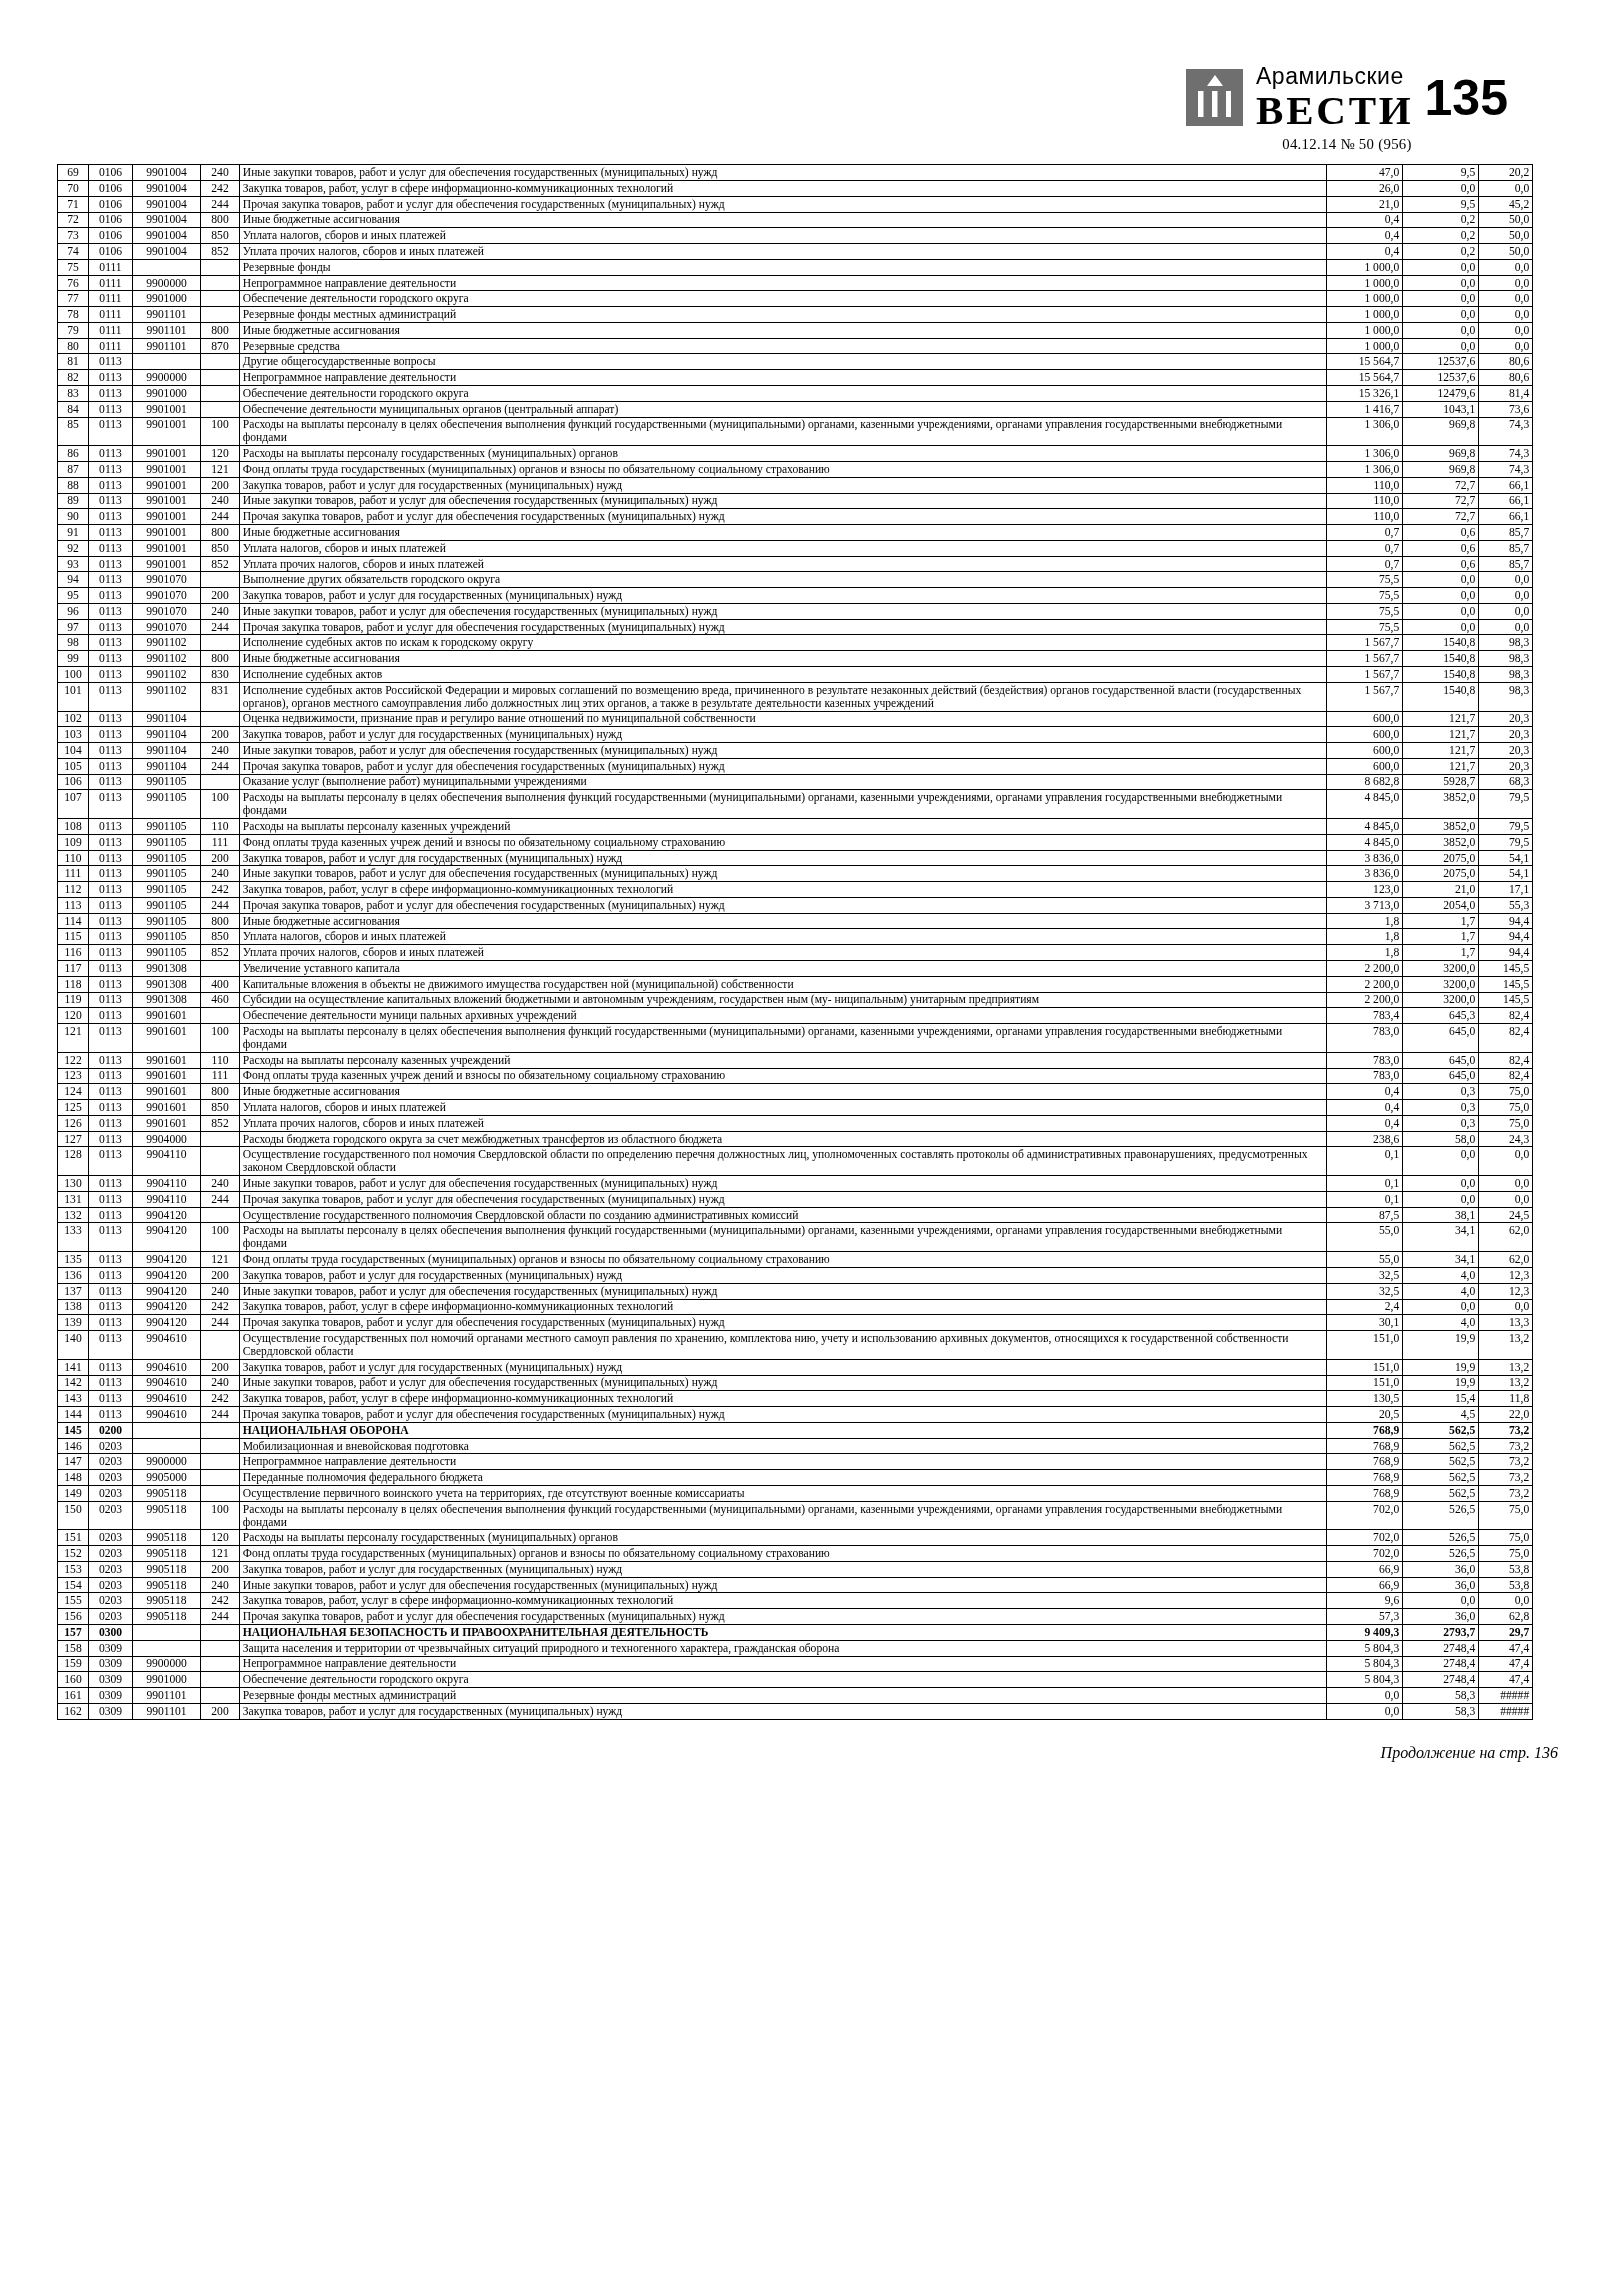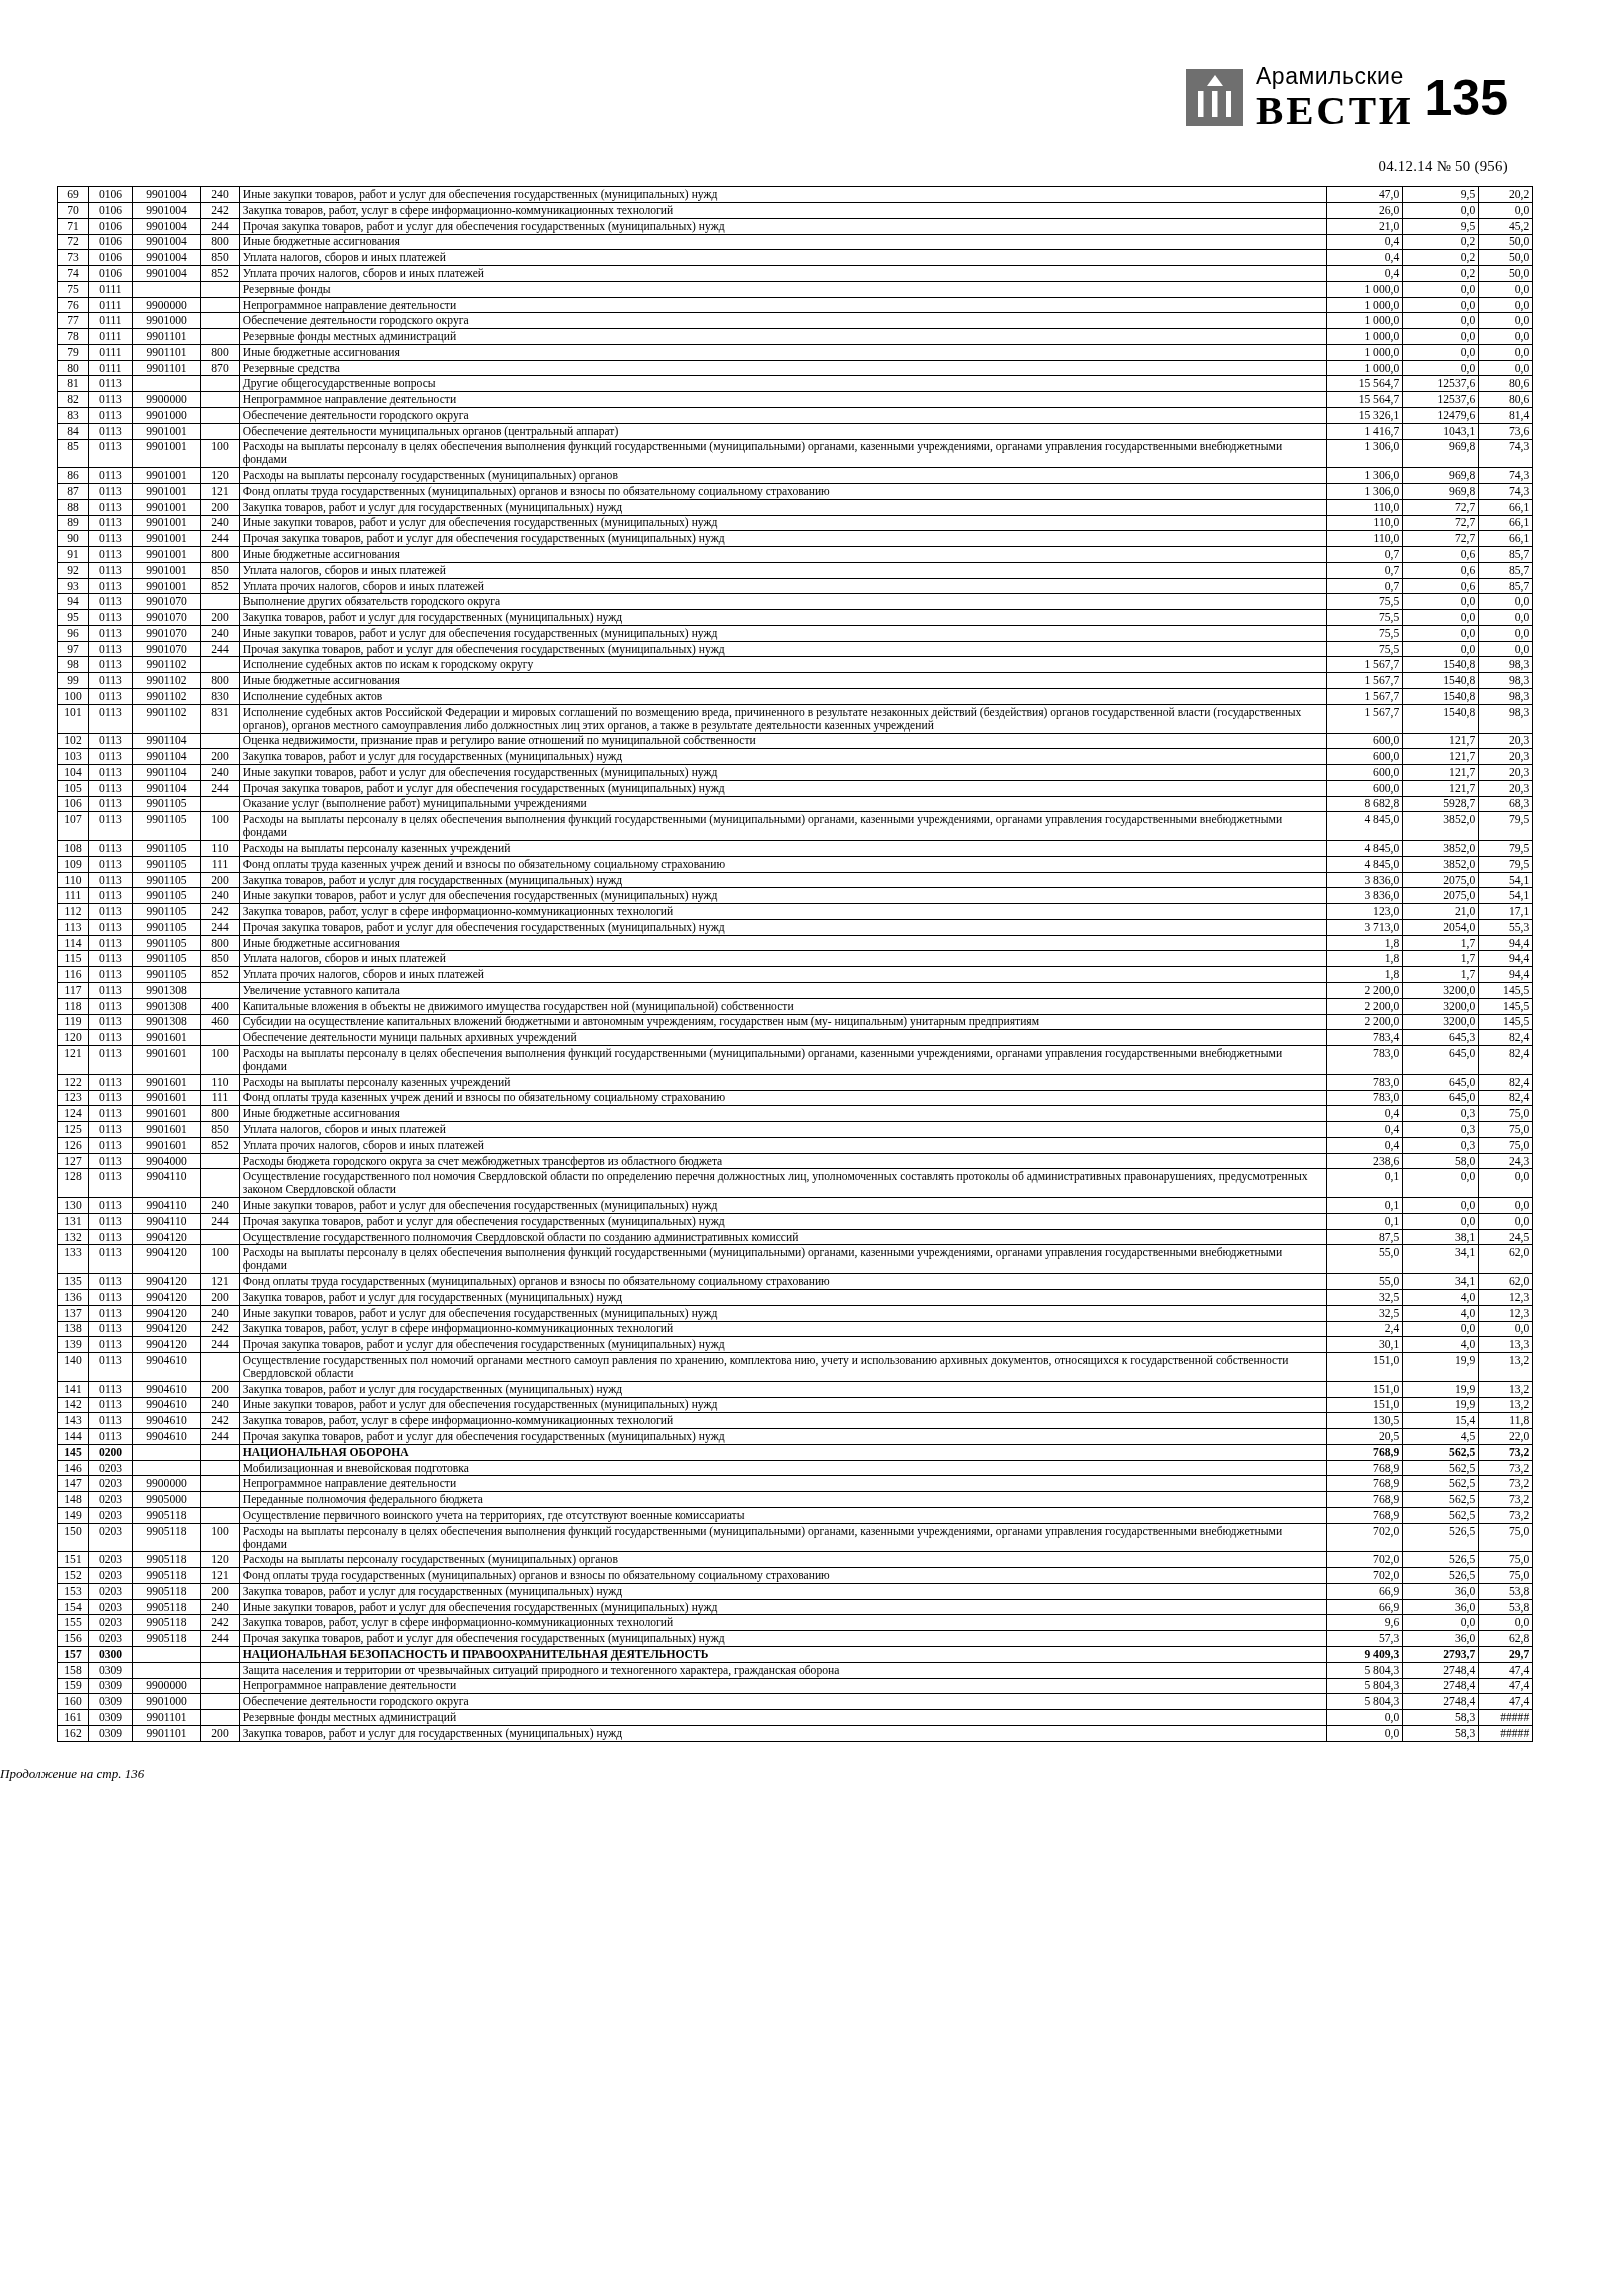--- a/index.html
+++ b/index.html
@@ -10,21 +10,21 @@
     color:#000;
     -webkit-font-smoothing:none;
   }
   .page { width:1619px; min-height:2290px; position:relative; padding:0; }
 
   
   .masthead {
     display:flex; justify-content:flex-end; align-items:flex-start;
     padding:65px 111px 0 0;
   }
-  .mast-inner { display:flex; flex-direction:column; align-items:flex-end;gap:22px; }
+  .mast-inner { display:flex; flex-direction:column; align-items:center; }
   .mast-row { display:flex; align-items:center; }
   .logo-mark {
     width:57px; height:57px; background:#6f6f6f; position:relative; margin-right:13px;
     flex:0 0 auto;
   }
   .logo-mark:before{
     content:""; position:absolute; left:50%; top:5.5px; transform:translateX(-50%);
     width:0; height:0; border-left:8.3px solid transparent; border-right:8.3px solid transparent;
     border-bottom:11px solid #fff;
   }
@@ -60,21 +60,21 @@
   td.n  { width:31px; text-align:center; }
   td.rz { width:44px; text-align:center; }
   td.tsr{ width:68px; text-align:center; }
   td.vr { width:39px; text-align:center; }
   td.nm { text-align:left; }
   td.v1 { width:76px; text-align:right; }
   td.v2 { width:76px; text-align:right; }
   td.v3 { width:54px; text-align:right; }
   tr.bold td { font-weight:bold; }
   .cont {
-    font-style:italic; font-size:13px;
+    text-align:right; font-style:italic; font-size:16px;
     padding:24px 61px 0 0;
   }
 </style>
 </head>
 <body>
 
 <div class="page">
 
   <div class="masthead">
     <div class="mast-inner">

